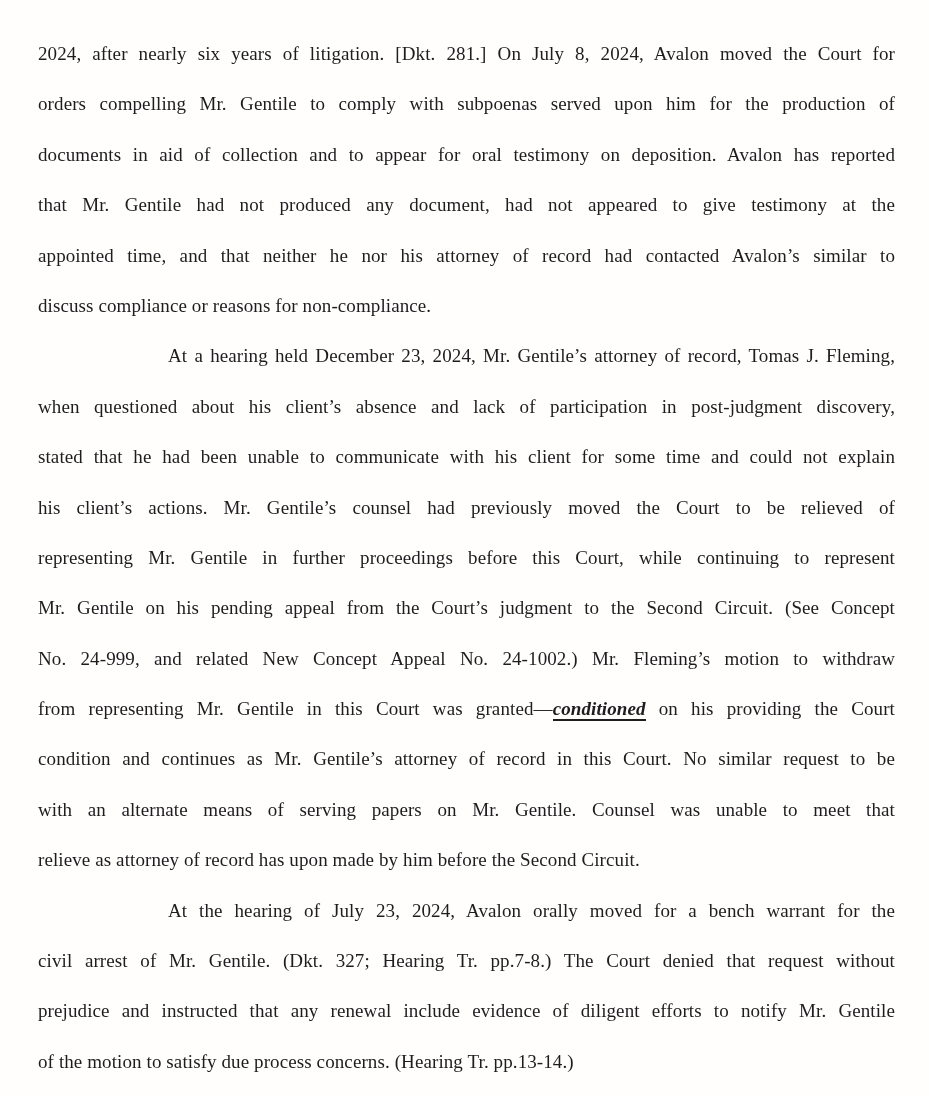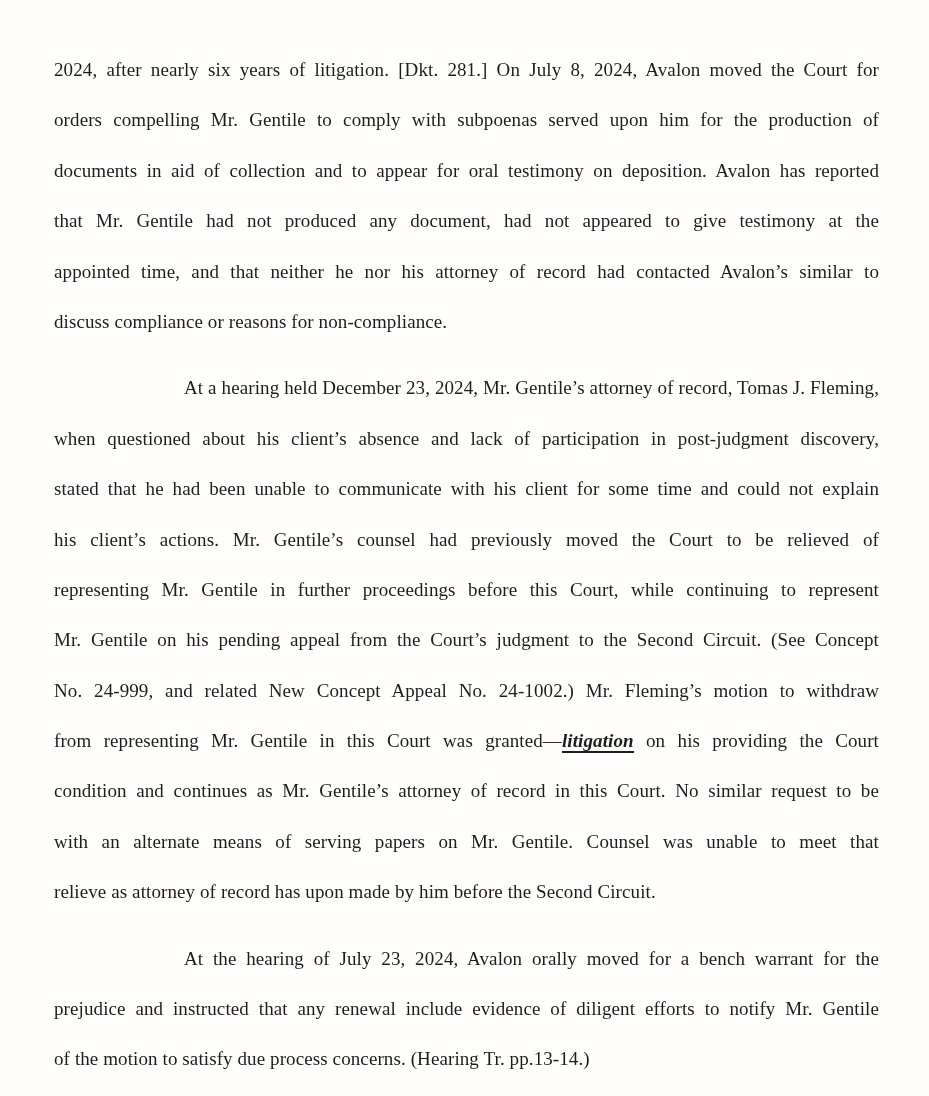--- a/index.html
+++ b/index.html
@@ -14,21 +14,21 @@
     background: #fffefd;
     overflow: hidden;
     font-family: "Liberation Serif", "DejaVu Serif", serif;
     color: #1d1d1f;
     -webkit-font-smoothing: antialiased;
   }
   .doc-body {
     padding: 29px 34px 0 38px; 
   }
   .paragraph {
-    margin: 16px;
+    margin: 0;
   }
   .line {
     height: 50.4px;
     line-height: 50.4px;
     font-size: 19px;
     text-align: justify;
     text-align-last: justify;
     overflow: hidden;
     white-space: normal;
     letter-spacing: 0.1px;
@@ -62,24 +62,25 @@
         <div class="line last"><span class="seg-normal">discuss compliance or reasons for non-compliance.</span></div>
       </div>
       <div class="paragraph">
         <div class="line indent"><span class="seg-normal">At a hearing held December 23, 2024, Mr. Gentile’s attorney of record, Tomas J. Fleming,</span></div>
         <div class="line"><span class="seg-normal">when questioned about his client’s absence and lack of participation in post-judgment discovery,</span></div>
         <div class="line"><span class="seg-normal">stated that he had been unable to communicate with his client for some time and could not explain</span></div>
         <div class="line"><span class="seg-normal">his client’s actions. Mr. Gentile’s counsel had previously moved the Court to be relieved of</span></div>
         <div class="line"><span class="seg-normal">representing Mr. Gentile in further proceedings before this Court, while continuing to represent</span></div>
         <div class="line"><span class="seg-normal">Mr. Gentile on his pending appeal from the Court’s judgment to the Second Circuit. (</span><span class="seg-italic">See</span><span class="seg-normal"> Concept</span></div>
         <div class="line"><span class="seg-normal">No. 24-999, and related New Concept Appeal No. 24-1002.) Mr. Fleming’s motion to withdraw</span></div>
-        <div class="line"><span class="seg-normal">from representing Mr. Gentile in this Court was granted—</span><span class="seg-bold-italic-underline">litigation</span><span class="seg-normal"> on his providing the Court</span></div>
+        <div class="line"><span class="seg-normal">from representing Mr. Gentile in this Court was granted—</span><span class="seg-bold-italic-underline">conditioned</span><span class="seg-normal"> on his providing the Court</span></div>
         <div class="line"><span class="seg-normal">condition and continues as Mr. Gentile’s attorney of record in this Court. No similar request to be</span></div>
         <div class="line"><span class="seg-normal">with an alternate means of serving papers on Mr. Gentile. Counsel was unable to meet that</span></div>
         <div class="line last"><span class="seg-normal">relieve as attorney of record has upon made by him before the Second Circuit.</span></div>
       </div>
       <div class="paragraph">
         <div class="line indent"><span class="seg-normal">At the hearing of July 23, 2024, Avalon orally moved for a bench warrant for the</span></div>
+        <div class="line"><span class="seg-normal">civil arrest of Mr. Gentile. (Dkt. 327; Hearing Tr. pp.7-8.) The Court denied that request without</span></div>
         <div class="line"><span class="seg-normal">prejudice and instructed that any renewal include evidence of diligent efforts to notify Mr. Gentile</span></div>
         <div class="line last"><span class="seg-normal">of the motion to satisfy due process concerns. (Hearing Tr. pp.13-14.)</span></div>
       </div>
     </div>
 </div>
 
 </body></html>

